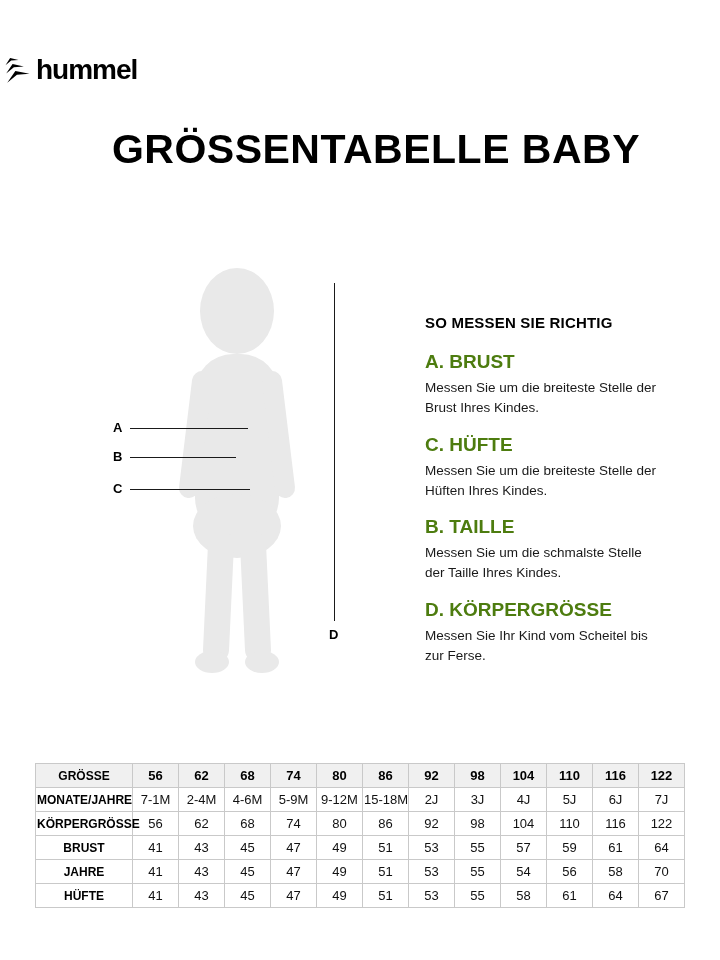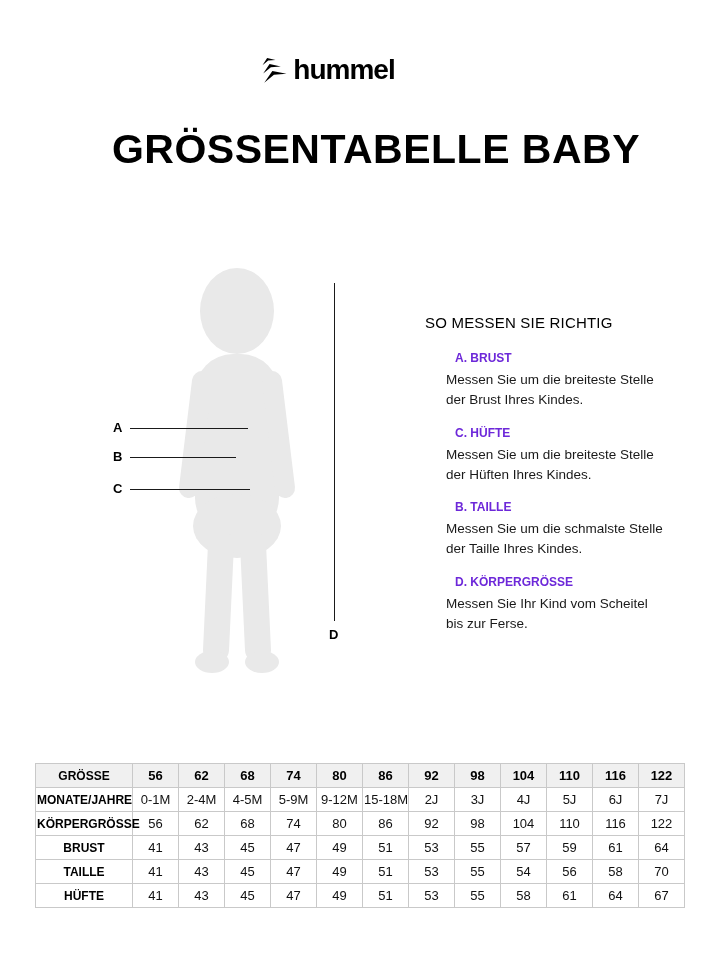--- a/index.html
+++ b/index.html
@@ -9,21 +9,21 @@
     margin:0 auto;
     background:#fff;
     font-family:"Liberation Sans", sans-serif;
     color:#111;
     overflow:hidden;
   }
 
   
   .logo{
     position:absolute;top:54px;left:0;width:652px;
-    display:flex;align-items:center;justify-content:center;gap:6px;
+    display:flex;align-items:center;gap:6px;
   }
   .logo-text{
     font-size:28px;font-weight:900;letter-spacing:-1px;color:#000;
   }
 
   
   .title{
     position:absolute;top:110px;left:0;width:720px;margin:16px;
     text-align:center;font-size:41px;font-weight:900;letter-spacing:.5px;color:#000;
   }
@@ -40,25 +40,25 @@
 
   .mlabel{position:absolute;font-size:13px;font-weight:800;color:#000;}
   .mlabel-a{left:113px;top:170px;}
   .mlabel-b{left:113px;top:199px;}
   .mlabel-c{left:113px;top:231px;}
   .mlabel-d{left:329px;top:377px;}
 
   
   .instructions{position:absolute;left:425px;top:64px;width:238px;}
   .instr-title{
-    margin:0 0 20px 0;font-size:15px;font-weight:400;letter-spacing:.2px;color:#000;
+    margin:0 0 20px 0;font-size:15px;font-weight:700;letter-spacing:.2px;color:#000;
   }
   .instr-item{margin-bottom:15px;}
-  .instr-label{font-size:12px;font-weight:800;color:#6d28d9;margin-bottom:5px;margin-left:30px;}
-  .instr-text{font-size:13.5px;line-height:1.5;color:#1a1a1a;margin-left:21px;}
+  .instr-label{font-size:19px;font-weight:800;color:#4d7c0f;margin-bottom:5px;}
+  .instr-text{font-size:13.5px;line-height:1.5;color:#1a1a1a;}
 
   
   .table-wrap{position:absolute;top:763px;left:35px;width:650px;}
   table.size-table{
     width:100%;border-collapse:collapse;table-layout:fixed;
   }
   .size-table col.c0{width:97px;}
   .size-table td{
     border:1px solid #c9c9c9;
     text-align:center;vertical-align:middle;
@@ -155,23 +155,23 @@
             <td>86</td>
             <td>92</td>
             <td>98</td>
             <td>104</td>
             <td>110</td>
             <td>116</td>
             <td>122</td>
           </tr>
           <tr>
             <td class="row-label">MONATE/JAHRE</td>
-            <td>0-1M</td>
+            <td>7-1M</td>
             <td>2-4M</td>
-            <td>4-5M</td>
+            <td>4-6M</td>
             <td>5-9M</td>
             <td>9-12M</td>
             <td>15-18M</td>
             <td>2J</td>
             <td>3J</td>
             <td>4J</td>
             <td>5J</td>
             <td>6J</td>
             <td>7J</td>
           </tr>
@@ -199,21 +199,21 @@
             <td>49</td>
             <td>51</td>
             <td>53</td>
             <td>55</td>
             <td>57</td>
             <td>59</td>
             <td>61</td>
             <td>64</td>
           </tr>
           <tr>
-            <td class="row-label">TAILLE</td>
+            <td class="row-label">JAHRE</td>
             <td>41</td>
             <td>43</td>
             <td>45</td>
             <td>47</td>
             <td>49</td>
             <td>51</td>
             <td>53</td>
             <td>55</td>
             <td>54</td>
             <td>56</td>

